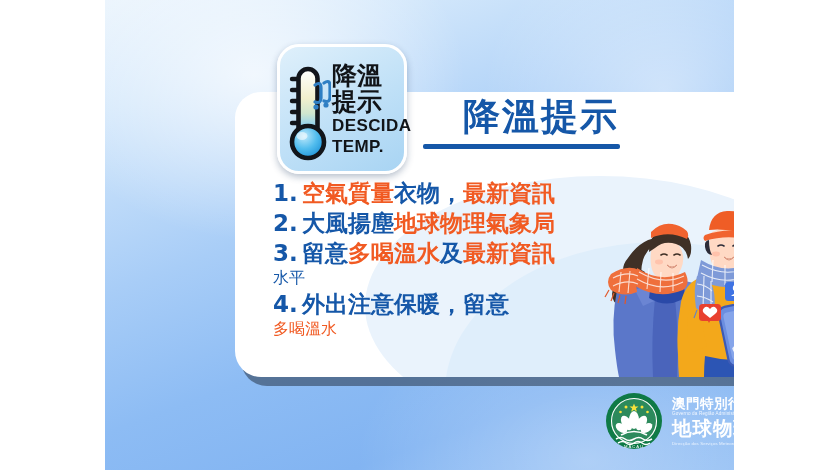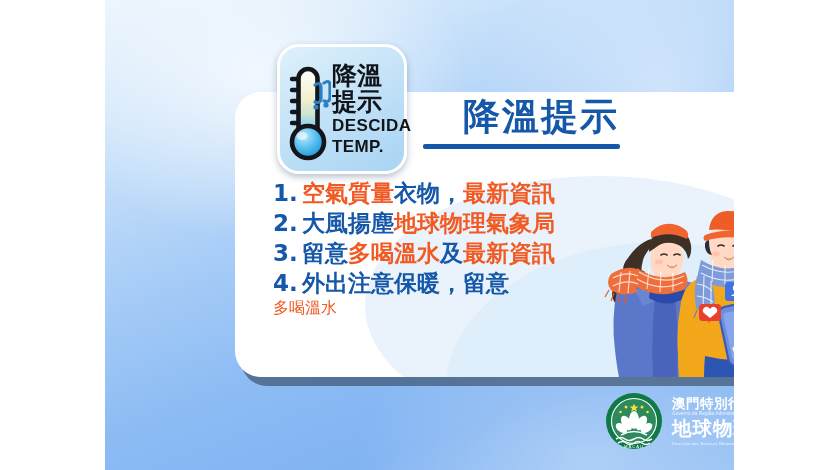--- a/index.html
+++ b/index.html
@@ -153,20 +153,21 @@
           <span class="body"><span class="o">空氣質量</span><span class="b">衣物，</span><span class="o">最新資訊</span></span>
         </div>
         <div class="li">
           <span class="num">2.</span>
           <span class="body"><span class="b">大風揚塵</span><span class="o">地球物理氣象局</span></span>
         </div>
         <div class="li">
           <span class="num">3.</span>
           <span class="body"><span class="b">留意</span><span class="o">多喝溫水</span><span class="b">及</span><span class="o">最新資訊</span></span>
         </div>
+        <div class="cont"><span class="b">水平</span></div>
         <div class="li">
           <span class="num">4.</span>
           <span class="body"><span class="b">外出注意保暖，留意</span></span>
         </div>
         <div class="cont"><span class="o">多喝溫水</span></div>
       </div>
 
     <div id="illus">
       <svg viewBox="0 0 232 191" width="232" height="191">
 

